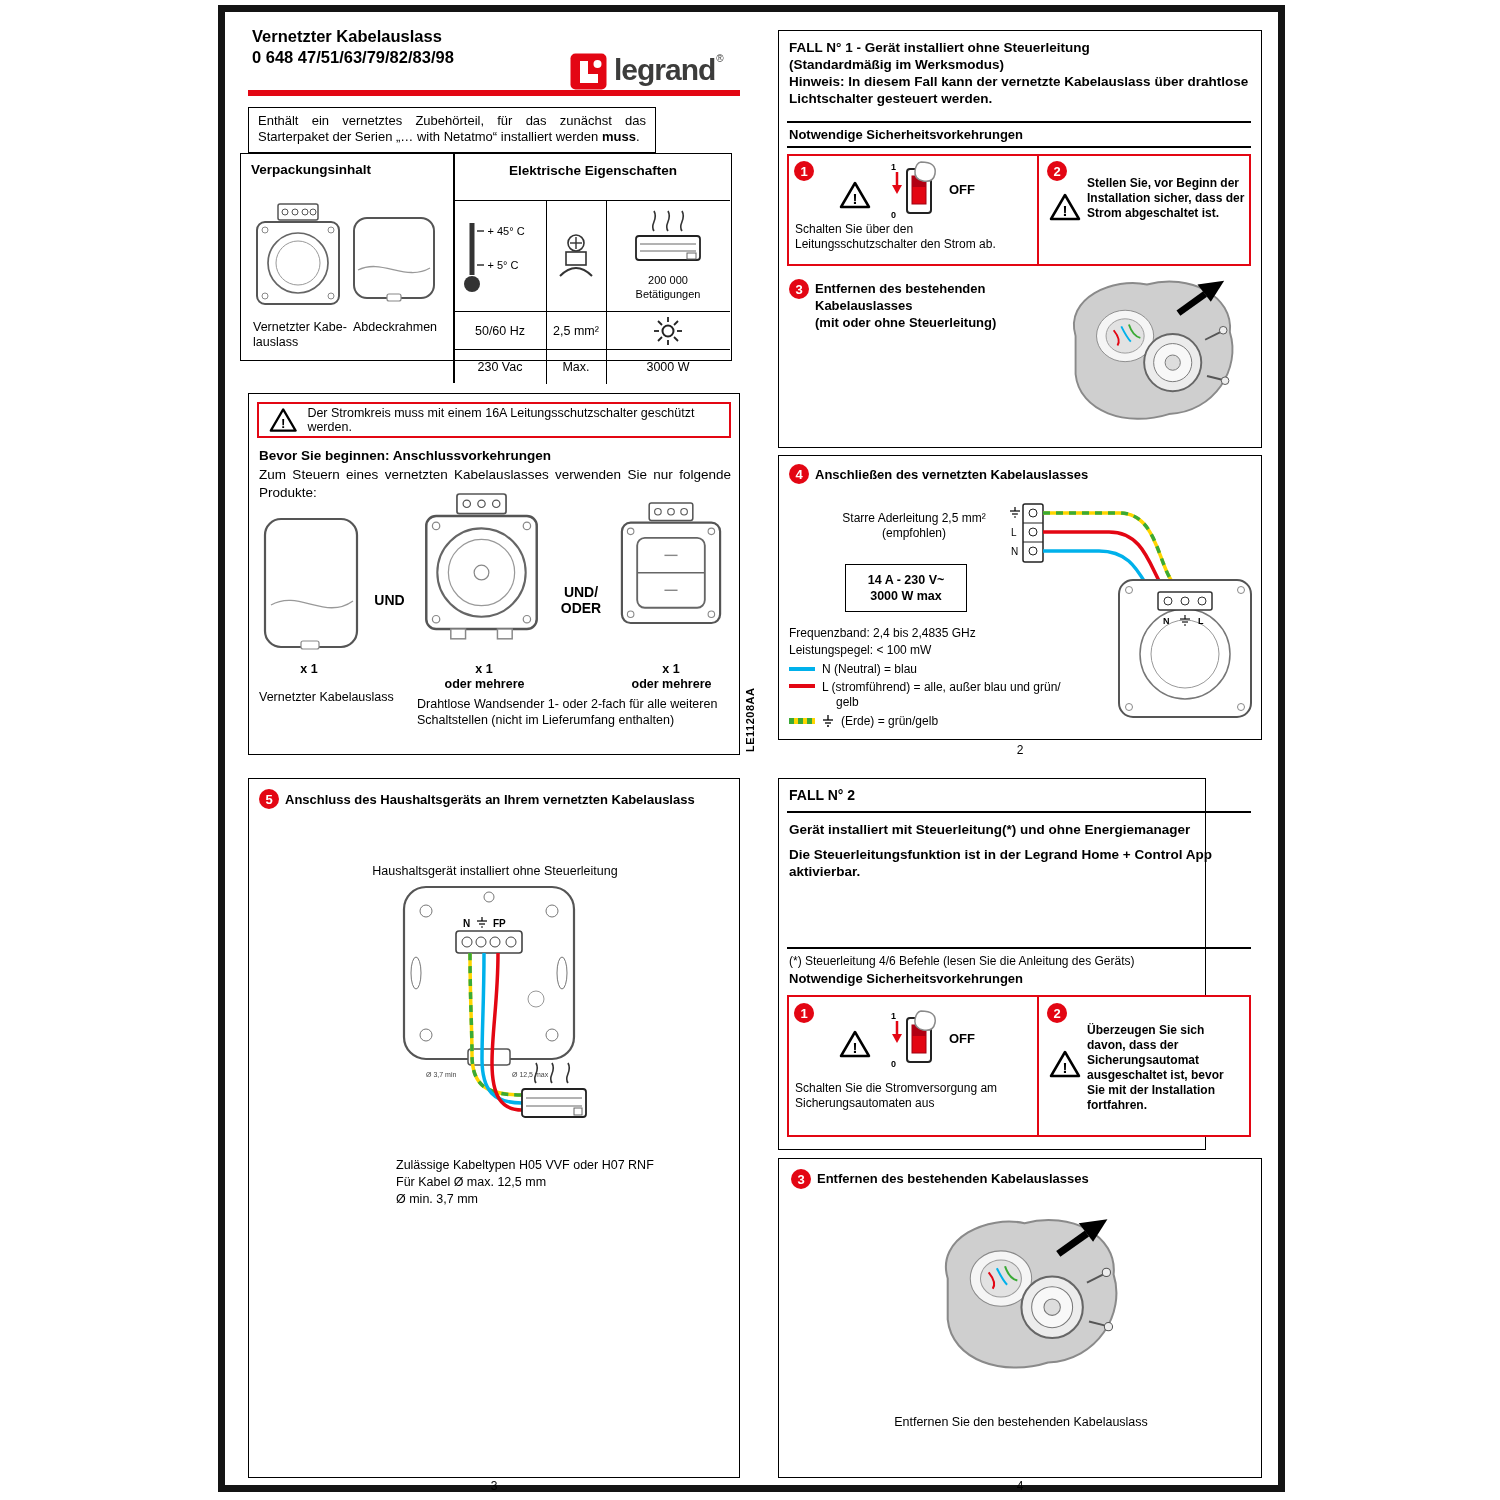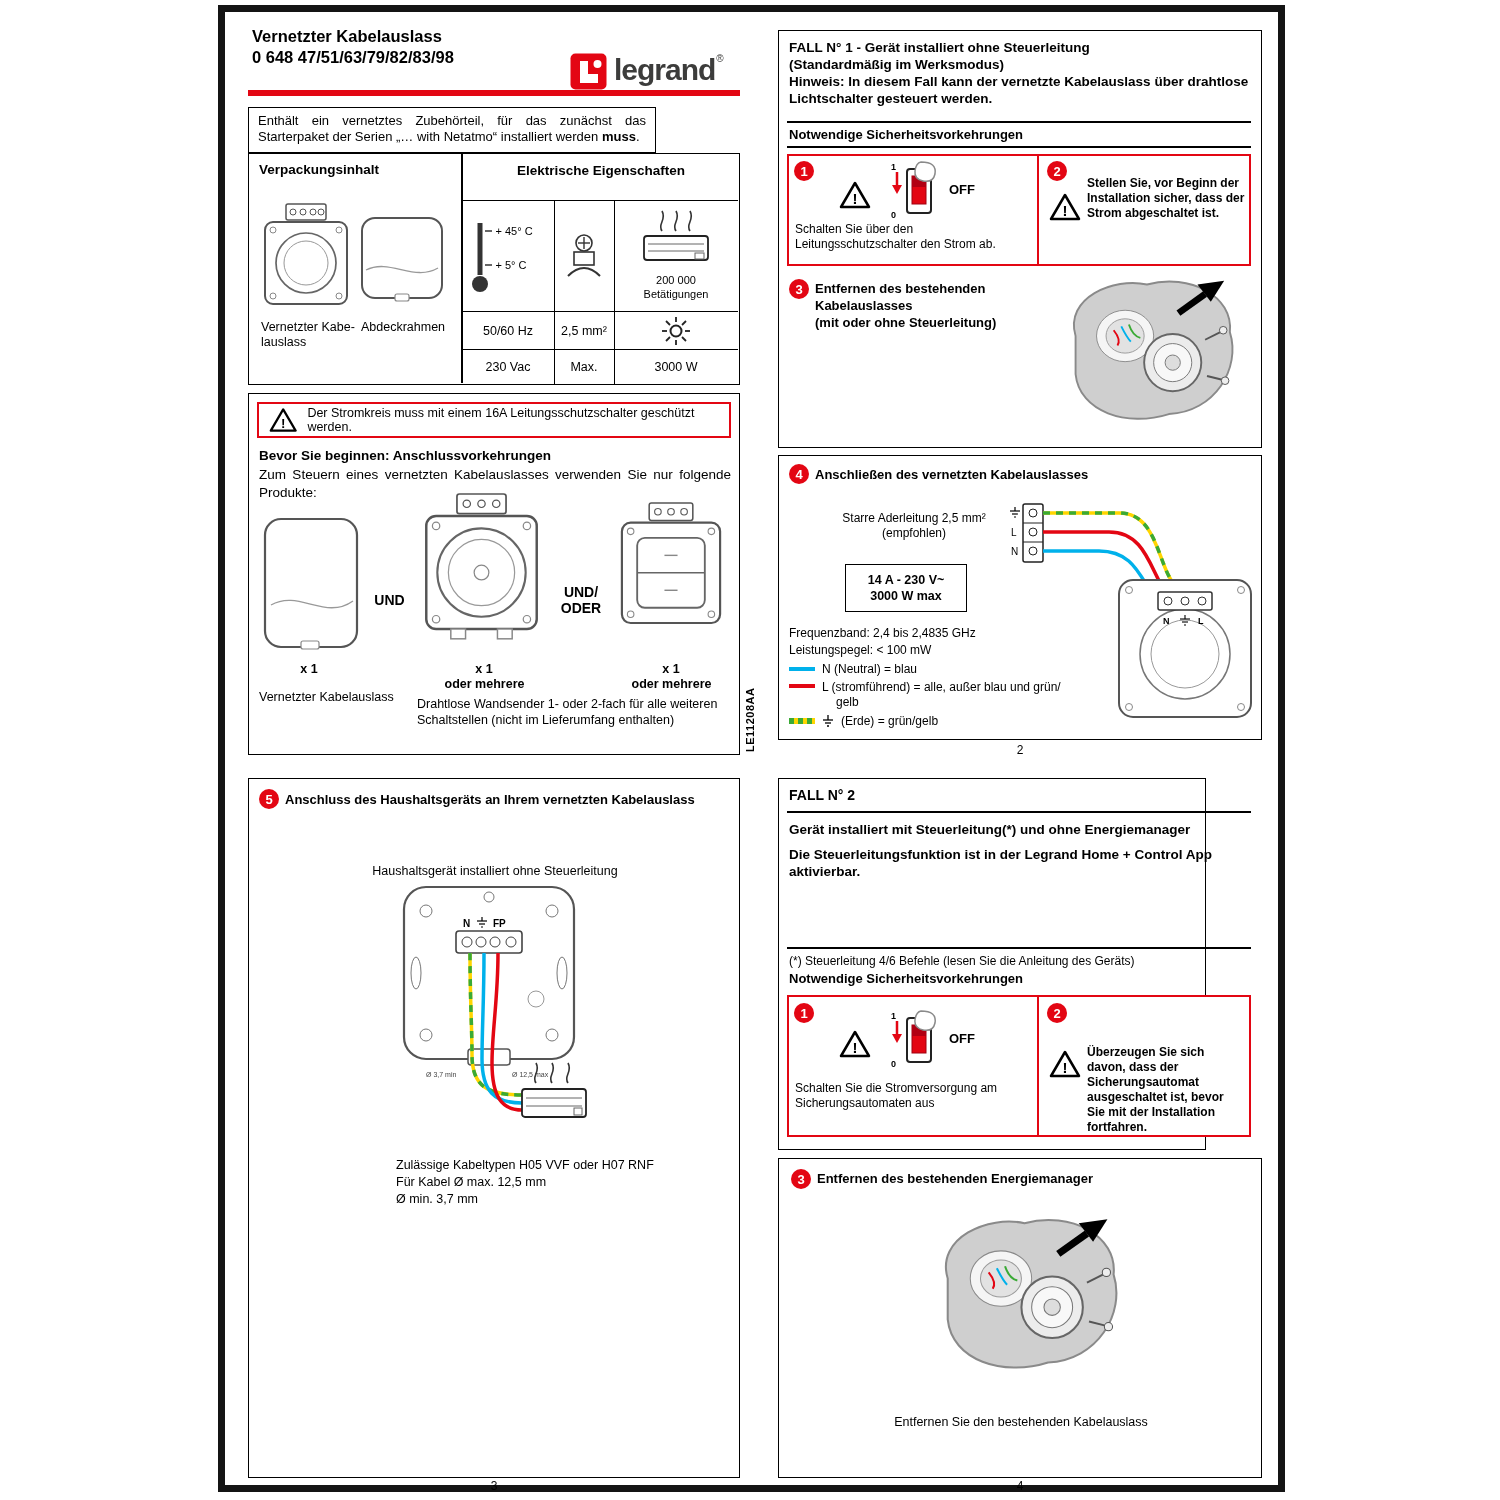--- a/index.html
+++ b/index.html
@@ -49,21 +49,21 @@
     </svg>
     <span class="b" style="font-size:30px;line-height:34px;color:#3c3c3b;letter-spacing:-1px;margin-left:7px;">legrand</span>
     <span style="font-size:10px;color:#3c3c3b;margin-left:1px;">®</span>
   </div>
   <div class="redbar" style="left:248px;top:90px;width:492px;height:6px;"></div>
 
   <div class="box j" style="left:248px;top:107px;width:408px;height:46px;padding:5px 9px;font-size:13px;line-height:16px;">
     <span>Enthält ein vernetztes Zubehörteil, für das zunächst das Starterpaket der Serien „… with Netatmo“ installiert werden </span><span class="b">muss</span><span>.</span>
   </div>
 
-  <div class="box" style="left:248px;top:153px;width:492px;height:232px;">
+  <div class="box" style="left:240px;top:153px;width:492px;height:208px;">
     <div class="vline" style="left:212px;top:0;height:229px;"></div>
     <div class="abs b fs135" style="left:10px;top:8px;">Verpackungsinhalt</div>
 
     <svg class="abs" style="left:10px;top:46px;" width="95" height="112" viewBox="0 0 95 112">
       <rect x="27" y="4" width="40" height="16" rx="2" fill="#fff" stroke="#555" stroke-width="1.5"></rect>
       <circle cx="34" cy="12" r="3" fill="none" stroke="#555"></circle>
         <circle cx="44" cy="12" r="3" fill="none" stroke="#555"></circle>
       <circle cx="54" cy="12" r="3" fill="none" stroke="#555"></circle>
         <circle cx="62" cy="12" r="3" fill="none" stroke="#555"></circle>
       <rect x="6" y="22" width="82" height="82" rx="8" fill="#fff" stroke="#555" stroke-width="2"></rect>
@@ -449,28 +449,28 @@
         </svg>
         <div class="abs b fs13" style="left:160px;top:34px;">OFF</div>
         <div class="abs fs12 lh15" style="left:6px;top:84px;width:238px;">Schalten Sie die Stromversorgung am Sicherungsautomaten aus</div>
       </div>
       <div class="abs" style="left:252px;top:0;width:208px;height:138px;">
         <div class="badge" style="left:6px;top:6px;">2</div>
         <svg class="abs" style="left:8px;top:52px;" width="32" height="30" viewBox="0 0 32 30">
           <path d="M16,3 L30,27 L2,27 Z" fill="#fff" stroke="#000" stroke-width="2.5" stroke-linejoin="round"></path>
           <text x="16" y="24" text-anchor="middle" font-size="15" font-weight="bold">!</text>
         </svg>
-        <div class="abs b fs12 lh15" style="left:46px;top:26px;width:158px;margin-top:22px;">Überzeugen Sie sich davon, dass der Sicherungsautomat ausgeschaltet ist, bevor Sie mit der Installation fortfahren.</div>
+        <div class="abs b fs12 lh15" style="left:46px;top:26px;width:158px;">Überzeugen Sie sich davon, dass der Sicherungsautomat ausgeschaltet ist, bevor Sie mit der Installation fortfahren.</div>
       </div>
     </div>
   </div>
 
   <div class="box" style="left:778px;top:1158px;width:484px;height:320px;">
     <div class="badge" style="left:12px;top:10px;">3</div>
-    <div class="abs b fs13" style="left:38px;top:12px;">Entfernen des bestehenden Energiemanager</div>
+    <div class="abs b fs13" style="left:38px;top:12px;">Entfernen des bestehenden Kabelauslasses</div>
     <svg class="abs" style="left:138px;top:46px;" width="215" height="188" viewBox="0 0 210 180">
       <path d="M30,70 C18,30 70,8 105,16 C150,4 196,28 192,66 C204,104 176,150 128,152 C84,166 34,150 30,110 Z" fill="#cfcfcf" stroke="#8a8a8a" stroke-width="2"></path>
       <ellipse cx="82" cy="70" rx="30" ry="27" fill="#f5f5f5" stroke="#8a8a8a"></ellipse>
       <ellipse cx="82" cy="70" rx="20" ry="18" fill="#e2e2e2" stroke="#9a9a9a"></ellipse>
       <path d="M70,64 q8,10 4,16" stroke="#e30613" stroke-width="2" fill="none"></path>
       <path d="M78,60 q6,12 10,16" stroke="#00b1eb" stroke-width="2" fill="none"></path>
       <path d="M86,58 q4,12 12,14" stroke="#3aaa35" stroke-width="2" fill="none"></path>
       <circle cx="132" cy="98" r="30" fill="#ececec" stroke="#666" stroke-width="2"></circle>
       <circle cx="132" cy="98" r="20" fill="#f8f8f8" stroke="#777"></circle>
       <circle cx="132" cy="98" r="8" fill="#ddd" stroke="#777"></circle>

